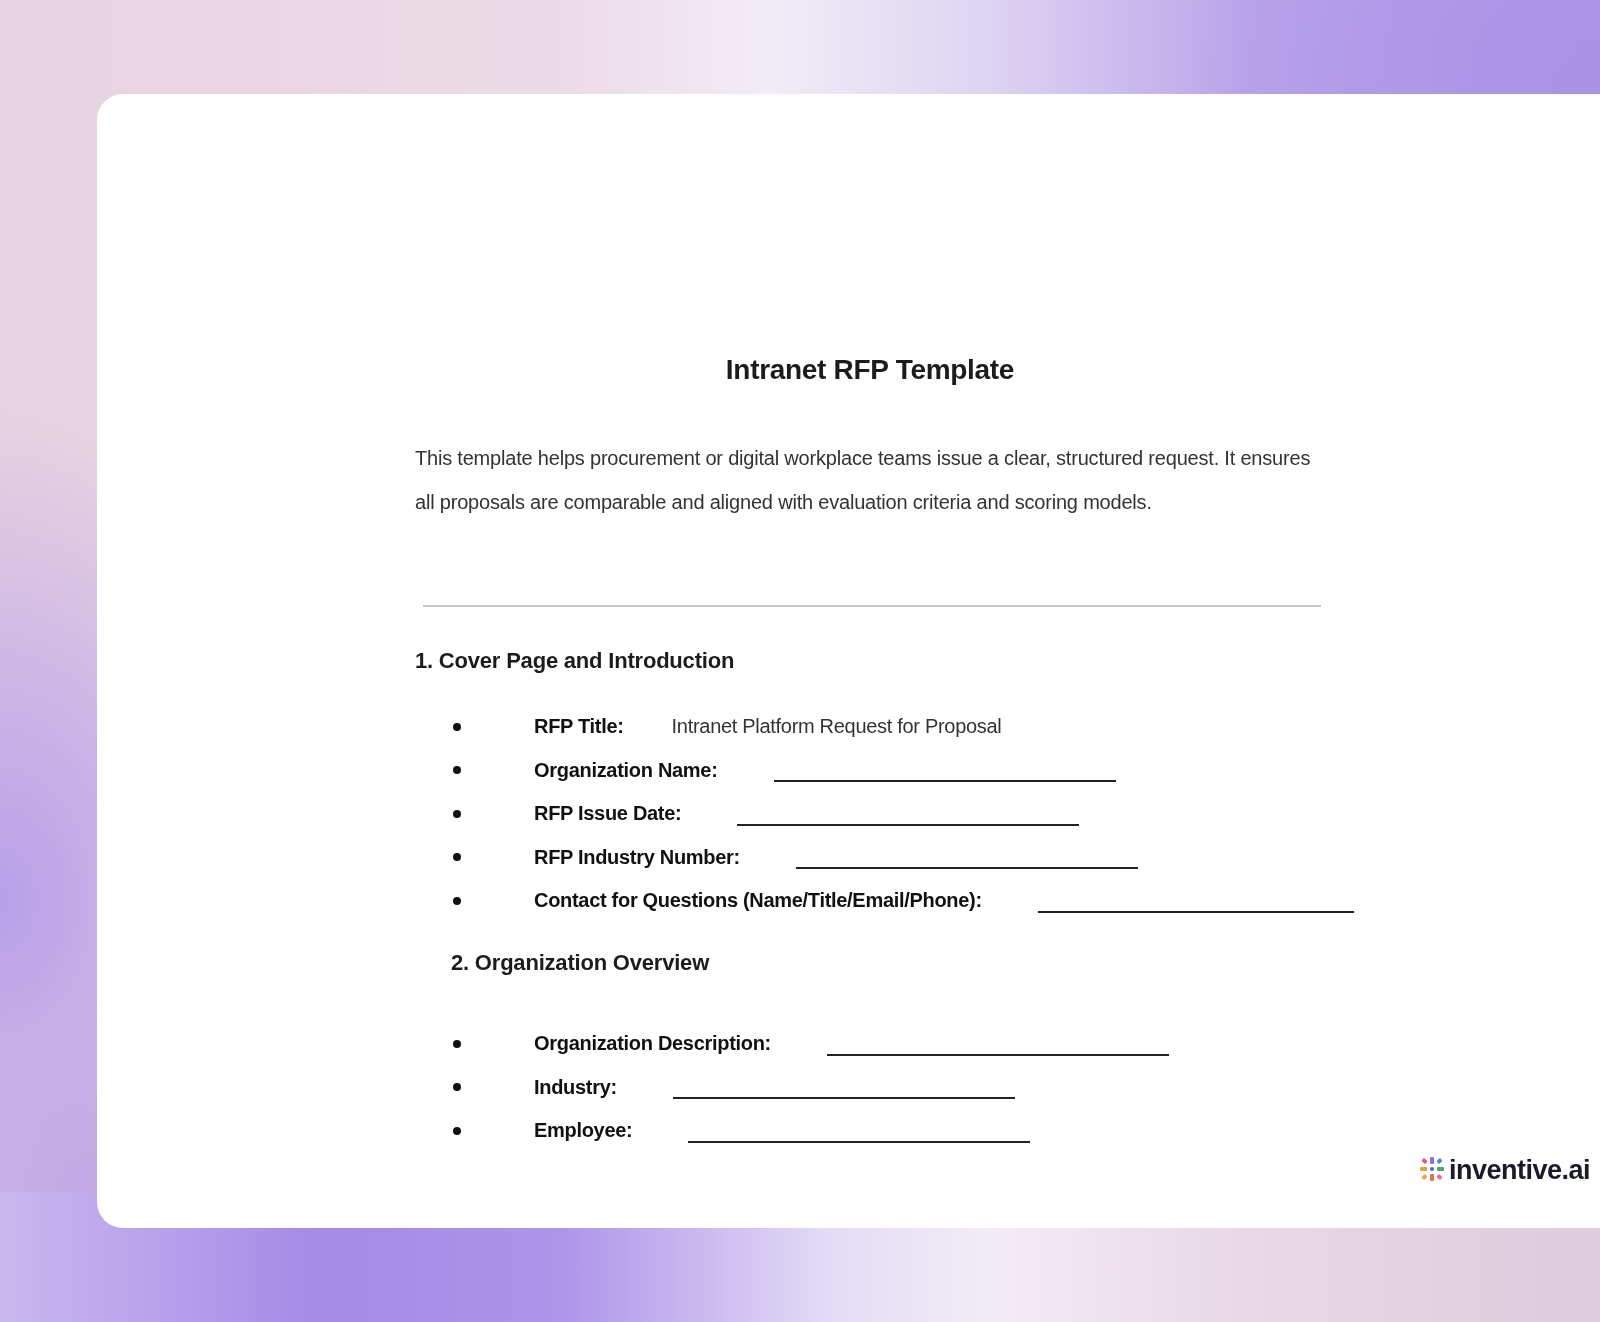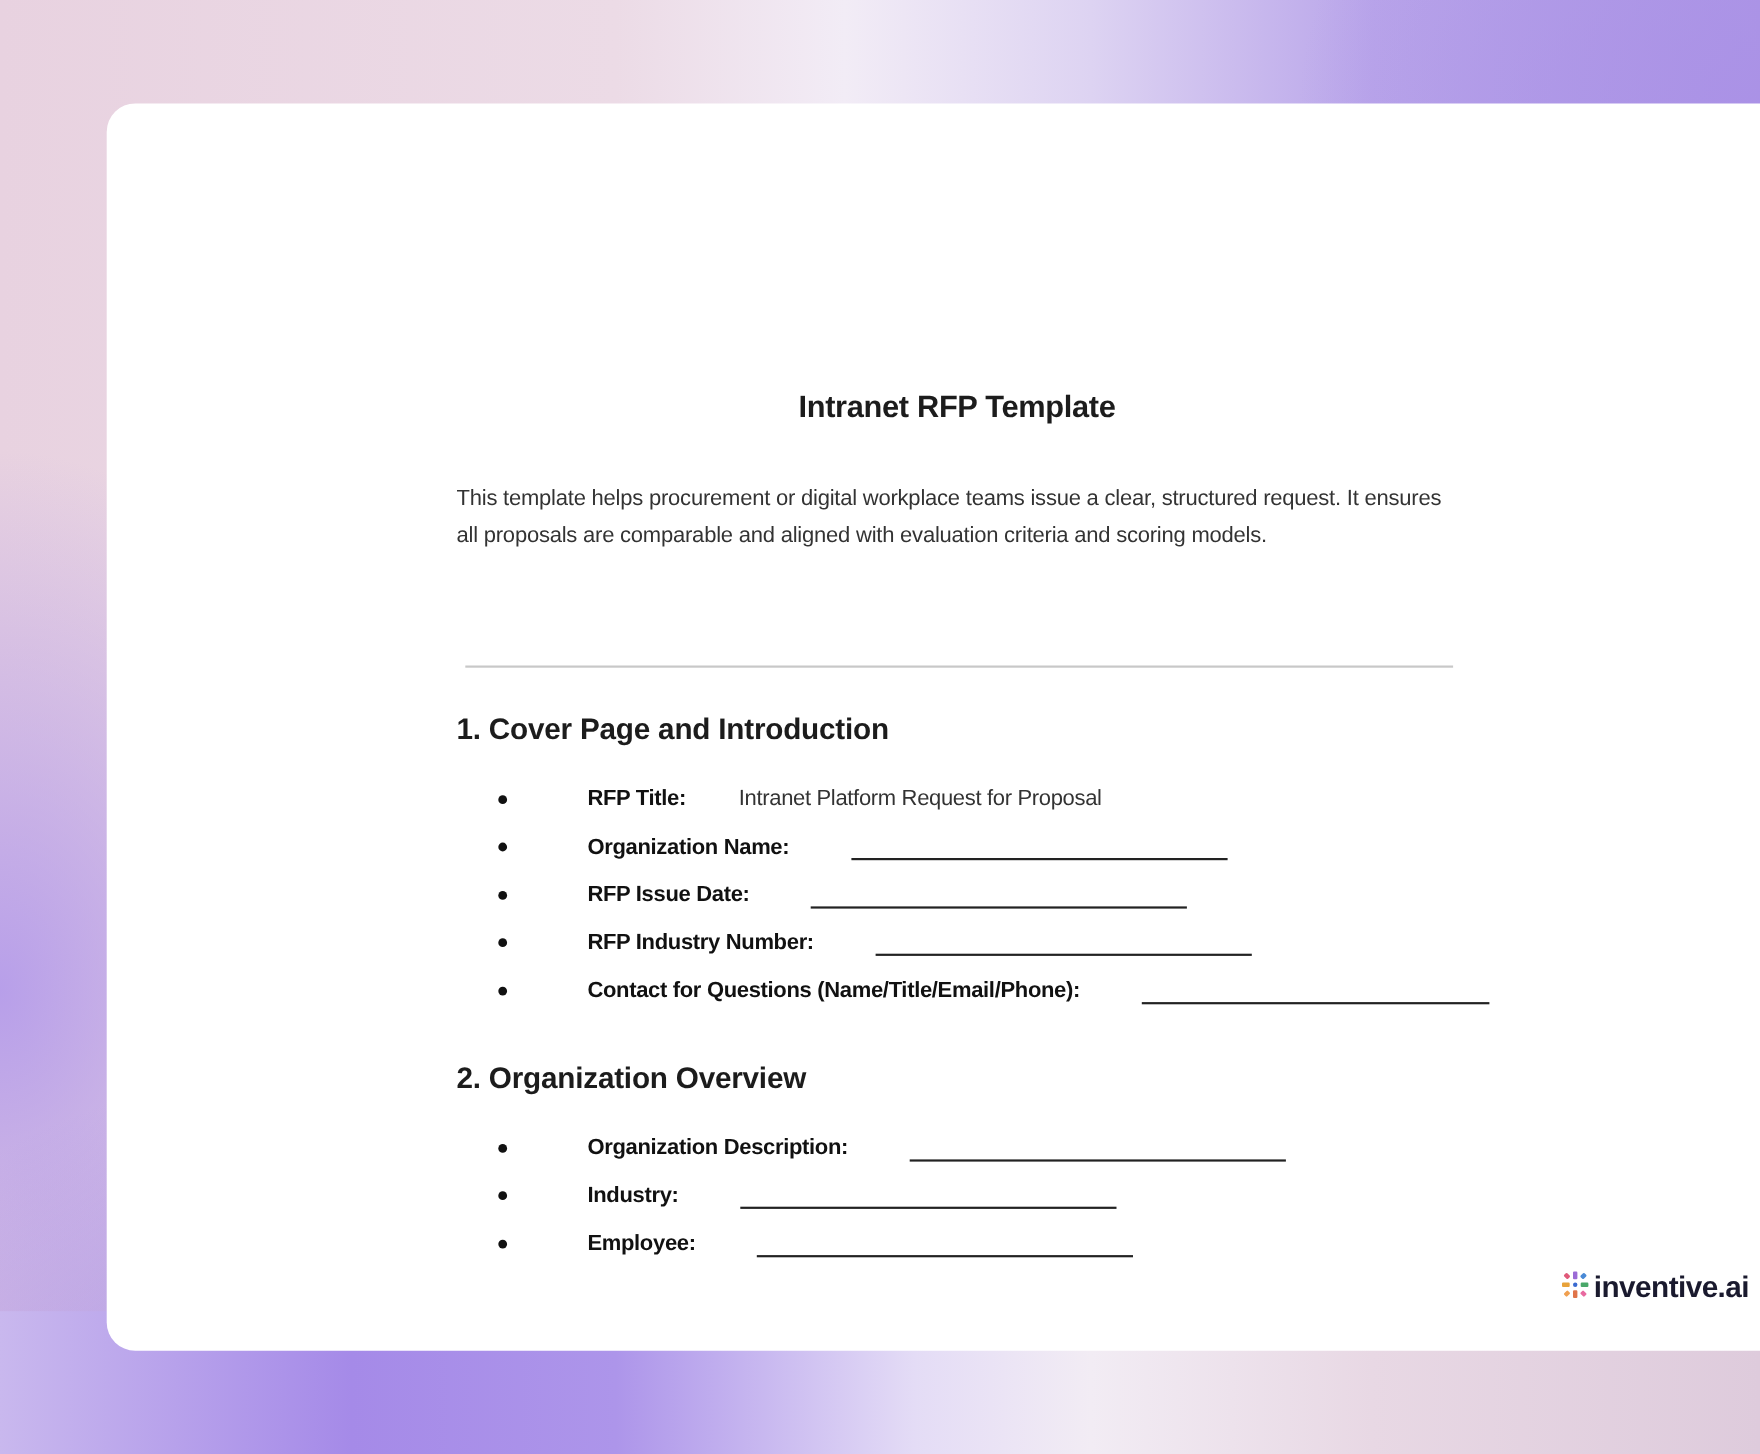--- a/index.html
+++ b/index.html
@@ -20,27 +20,27 @@
       position: absolute; left: 97px; top: 94px; width: 1535px; height: 1134px;
       background: #ffffff; border-radius: 26px;
     }
     .doc { position: absolute; left: 318px; top: 260px; width: 900px; color: #1c1c1c; }
     .title {
       text-align: center; font-weight: bold; font-size: 28px; margin: 0;
       position: absolute; left: 0; width: 910px; top: 0; letter-spacing: -0.3px;
     }
     .intro {
       position: absolute; top: 82px; left: 0; width: 910px;
-      font-size: 20px; line-height: 34px; color: #333; letter-spacing: -0.2px;
+      font-size: 20px; line-height: 44px; color: #333; letter-spacing: -0.2px;
     }
     .divider {
       position: absolute; top: 251px; left: 8px; width: 898px; height: 2px; background: #c8c8c8;
     }
     .section-heading {
-      position: absolute; left: 0; font-weight: bold; font-size: 27px; margin: 0; letter-spacing: -0.2px;
+      position: absolute; left: 0; font-weight: bold; font-size: 22px; margin: 0; letter-spacing: -0.2px;
     }
     ul.fields { position: absolute; left: 0; margin: 0; padding: 0; list-style: none; }
     ul.fields li {
       height: 43.5px; display: flex; align-items: center; font-size: 20px; white-space: nowrap; letter-spacing: -0.3px; gap: 48px;
     }
     .bullet {
       width: 8px; height: 8px; border-radius: 50%; background: #111; margin-left: 38px; margin-right: 25px;
     }
     .label { font-weight: bold; color: #111; }
     .value { color: #333; margin-left: 0; }
@@ -83,21 +83,21 @@
         <span class="label">RFP Industry Number:</span>
         <span class="blank" style="width:342px;"></span>
       </li>
       <li>
         <span class="bullet"></span>
         <span class="label">Contact for Questions (Name/Title/Email/Phone):</span>
         <span class="blank" style="width:316px;"></span>
       </li>
     </ul>
 
-    <h2 class="section-heading" style="top:611px;">2. Organization Overview</h2>
+    <h2 class="section-heading" style="top:596px;margin-left:36px;">2. Organization Overview</h2>
     <ul class="fields" style="top:668px;">
       <li>
         <span class="bullet"></span>
         <span class="label">Organization Description:</span>
         <span class="blank" style="width:342px;"></span>
       </li>
       <li>
         <span class="bullet"></span>
         <span class="label">Industry:</span>
         <span class="blank" style="width:342px;"></span>

